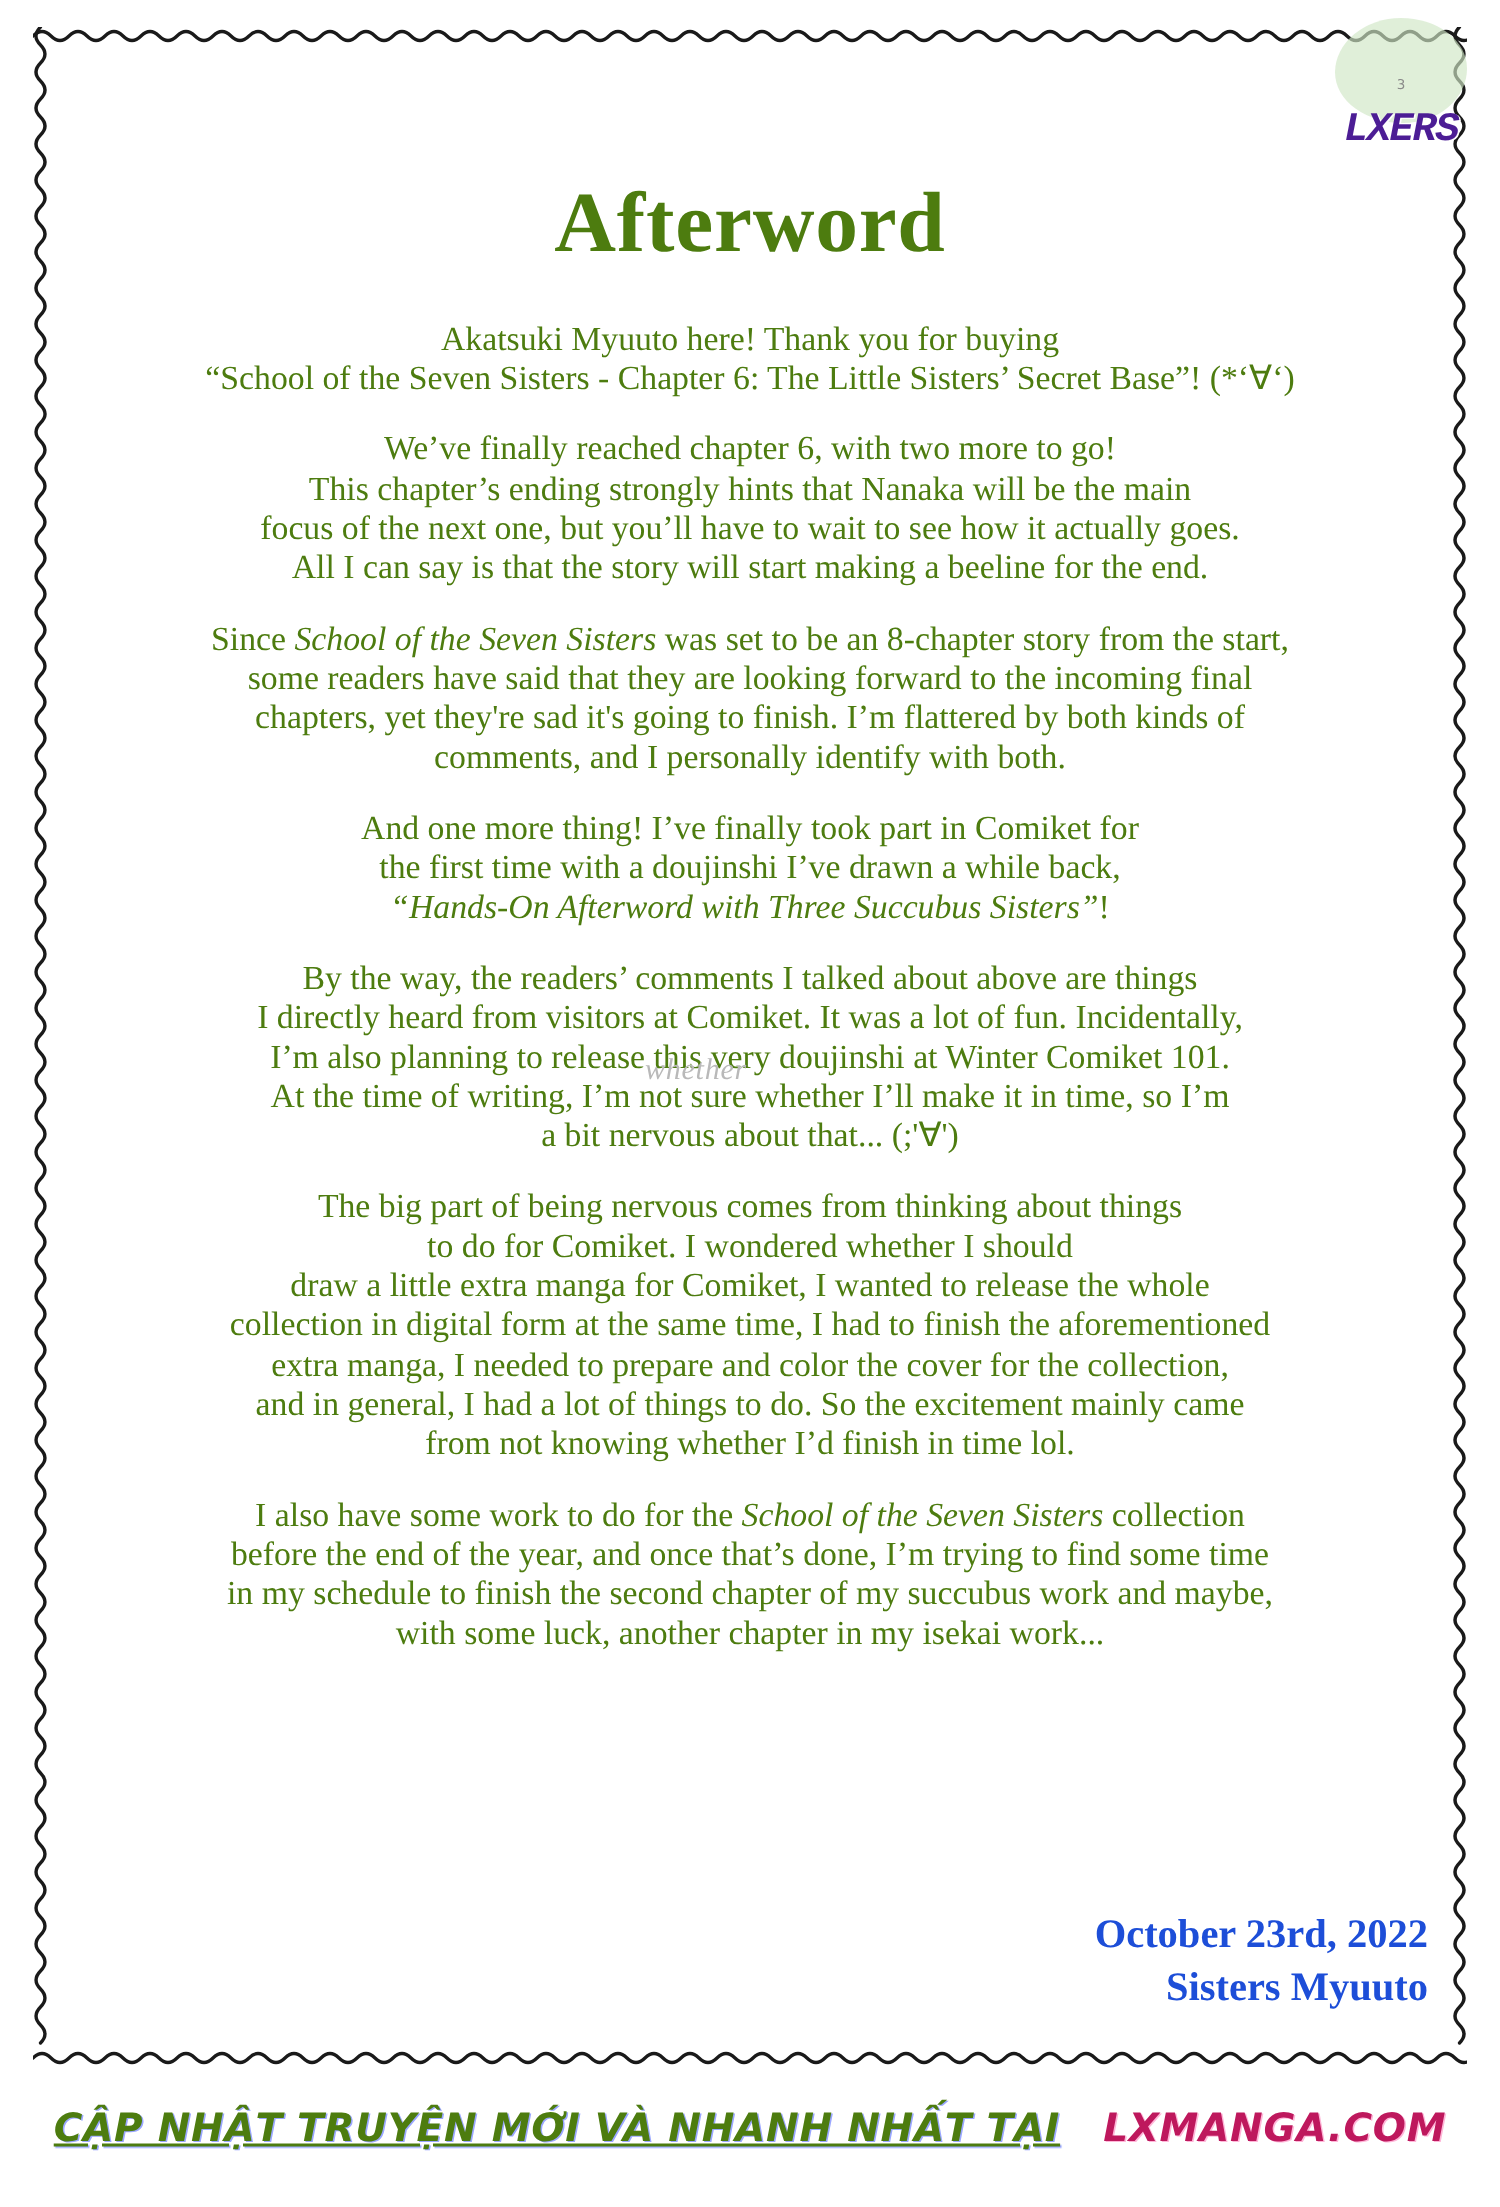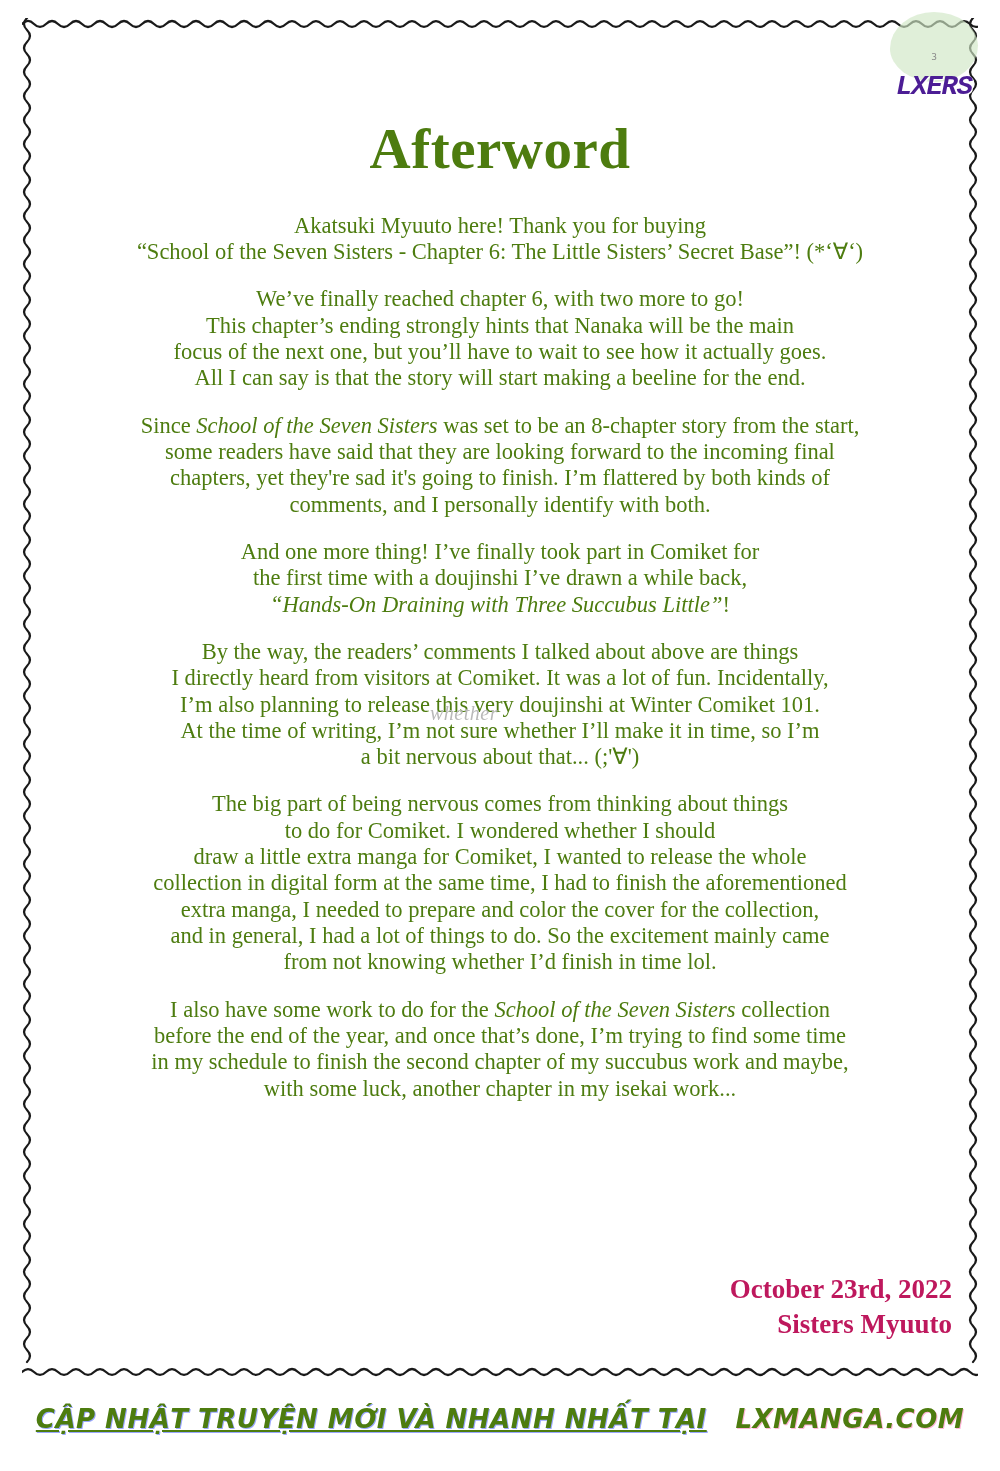--- a/index.html
+++ b/index.html
@@ -114,21 +114,21 @@
     letter-spacing: 0.5px;
   }
   .signature {
     position: absolute;
     right: 48px;
     top: 1272px;
     text-align: right;
     font-size: 27px;
     font-weight: bold;
     line-height: 1.28;
-    color: #be185d;
+    color: #1d4ed8;
   }
 
   
   .footer {
     position: absolute;
     left: 0;
     top: 1404px;
     width: 1000px;
     text-align: center;
     font-family: "DejaVu Sans", sans-serif;
@@ -137,21 +137,21 @@
     font-size: 26px;
     letter-spacing: 0.5px;
     white-space: nowrap;
   }
   .footer .f-blue {
     color: #4d7c0f;
     text-shadow: 1px 1px 0 #9aa7ff;
     text-decoration: underline;
   }
   .footer .f-pink {
-    color: #4d7c0f;
+    color: #be185d;
     text-shadow: 1px 1px 0 #ffb6d8;
   }
 </style>
 </head>
 <body>
 
 <div class="page-frame">
   <svg viewBox="0 0 956 1360" preserveAspectRatio="none" xmlns="http://www.w3.org/2000/svg">
     <path id="wavy" d="M0,6
       q6,-6 12,0 t12,0 t12,0 t12,0 t12,0 t12,0 t12,0 t12,0 t12,0 t12,0 t12,0 t12,0
@@ -199,21 +199,21 @@
   <div class="wm-text">LXERS</div>
   <div class="wm-sub">3</div>
 </div>
 
 <div class="content">
   <h1 class="doc-title">Afterword</h1>
   <div id="paragraphs">
       <div class="para">Akatsuki Myuuto here! Thank you for buying<br>“School of the Seven Sisters - Chapter 6: The Little Sisters’ Secret Base”! (*‘∀‘)</div>
       <div class="para">We’ve finally reached chapter 6, with two more to go!<br>This chapter’s ending strongly hints that Nanaka will be the main<br>focus of the next one, but you’ll have to wait to see how it actually goes.<br>All I can say is that the story will start making a beeline for the end.</div>
       <div class="para">Since <i>School of the Seven Sisters</i> was set to be an 8-chapter story from the start,<br>some readers have said that they are looking forward to the incoming final<br>chapters, yet they're sad it's going to finish. I’m flattered by both kinds of<br>comments, and I personally identify with both.</div>
-      <div class="para">And one more thing! I’ve finally took part in Comiket for<br>the first time with a doujinshi I’ve drawn a while back,<br><i>“Hands-On Draining with Three Succubus Little”</i>!</div>
+      <div class="para">And one more thing! I’ve finally took part in Comiket for<br>the first time with a doujinshi I’ve drawn a while back,<br><i>“Hands-On Afterword with Three Succubus Sisters”</i>!</div>
       <div class="para">By the way, the readers’ comments I talked about above are things<br>I directly heard from visitors at Comiket. It was a lot of fun. Incidentally,<br>I’m also planning to release this very doujinshi at Winter Comiket 101.<br>At the time of writing, I’m not sure whether I’ll make it in time, so I’m<br>a bit nervous about that... (;'∀')</div>
       <div class="para">The big part of being nervous comes from thinking about things<br>to do for Comiket. I wondered whether I should<br>draw a little extra manga for Comiket, I wanted to release the whole<br>collection in digital form at the same time, I had to finish the aforementioned<br>extra manga, I needed to prepare and color the cover for the collection,<br>and in general, I had a lot of things to do. So the excitement mainly came<br>from not knowing whether I’d finish in time lol.</div>
       <div class="para">I also have some work to do for the <i>School of the Seven Sisters</i> collection<br>before the end of the year, and once that’s done, I’m trying to find some time<br>in my schedule to finish the second chapter of my succubus work and maybe,<br>with some luck, another chapter in my isekai work...</div>
     </div>
 </div>
 
 <div class="ghost">whether</div>
 
 <div class="signature">
   <div>October 23rd, 2022</div>

